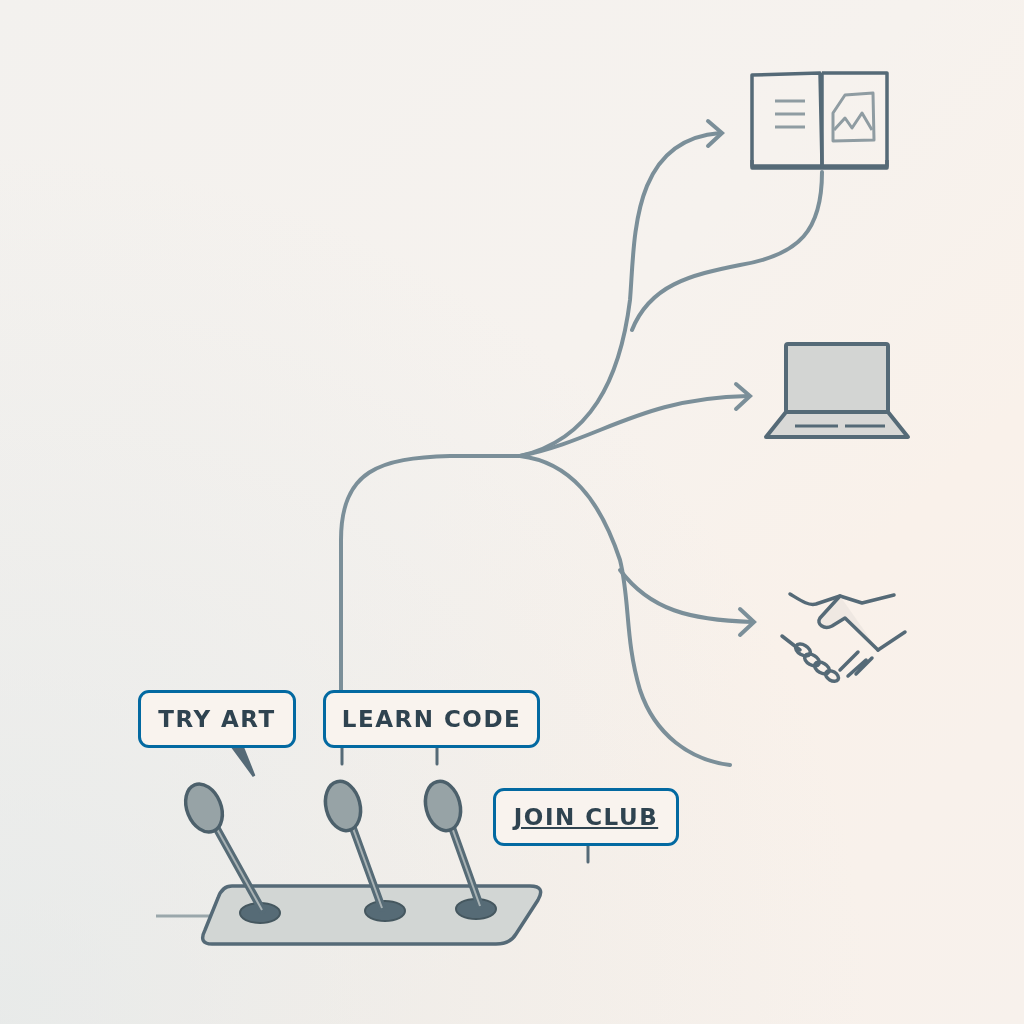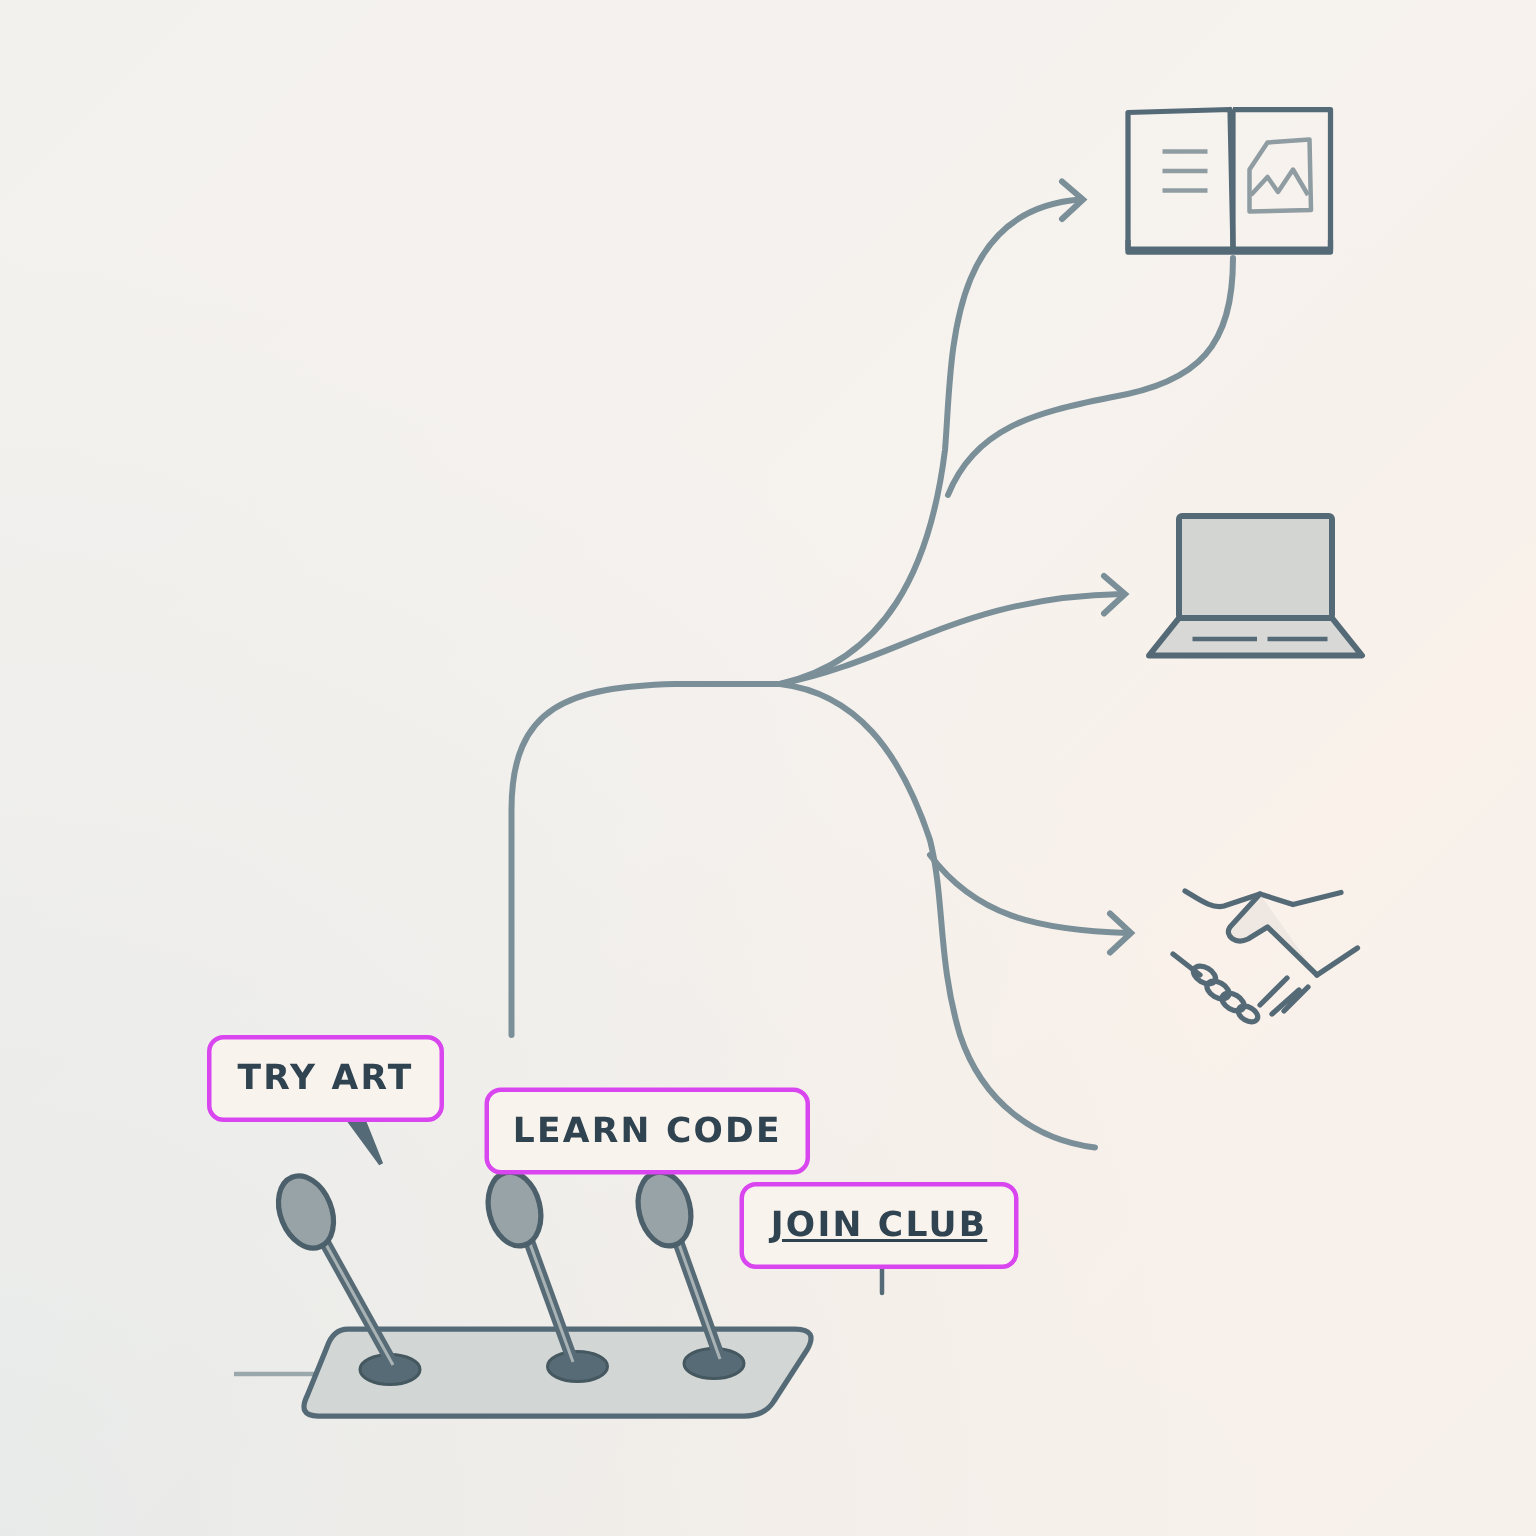--- a/index.html
+++ b/index.html
@@ -5,21 +5,21 @@
   html, body { margin:0; padding:0; }
   body {
     width:1024px; height:1024px; overflow:hidden; position:relative;
     background: linear-gradient(135deg, #f3f1ee 0%, #f6f2ee 45%, #f9f1ea 70%, #f7f1ec 100%);
     font-family: "DejaVu Sans", sans-serif;
   }
   .bg-tint { position:absolute; inset:0; background: radial-gradient(ellipse at 0% 100%, rgba(220,228,230,0.55), rgba(255,255,255,0) 60%); pointer-events:none; }
   svg.stage { position:absolute; left:0; top:0; width:1024px; height:1024px; }
   .bubble {
     position:absolute; box-sizing:border-box;
-    background:#f9f3ee; border:3px solid #d946ef; border-radius:11px;
+    background:#f9f3ee; border:3px solid #0369a1; border-radius:11px;
     color:#2f4350; font-weight:bold; font-size:23px; letter-spacing:1.5px;
     display:flex; align-items:center; justify-content:center;
   }
 </style>
 </head>
 <body>
 
 <div class="bg-tint"></div>
 
 <svg class="stage" viewBox="0 0 1024 1024">
@@ -103,18 +103,18 @@
     <ellipse cx="476" cy="909" rx="20" ry="10" fill="#566b76" stroke="#45575f" stroke-width="2"></ellipse>
     <line x1="450" y1="822" x2="480" y2="906" stroke="#566b76" stroke-width="8" stroke-linecap="round"></line>
     <line x1="450" y1="822" x2="480" y2="906" stroke="#a9b3b5" stroke-width="2"></line>
     <ellipse cx="443" cy="806" rx="17" ry="25" transform="rotate(-14 443 806)" fill="#97a3a6" stroke="#4c606b" stroke-width="3.5"></ellipse>
   </g>
 </svg>
 
 <div class="bubble" style="left:138px; top:690px; width:158px; height:58px;">
   <span>TRY ART</span>
 </div>
-<div class="bubble" style="left:323px; top:690px; width:217px; height:58px;margin-top:35px;">
+<div class="bubble" style="left:323px; top:690px; width:217px; height:58px;">
   <span>LEARN CODE</span>
 </div>
 <div class="bubble" style="left:493px; top:788px; width:186px; height:58px;text-decoration:underline;">
   <span>JOIN CLUB</span>
 </div>
 
 </body></html>

